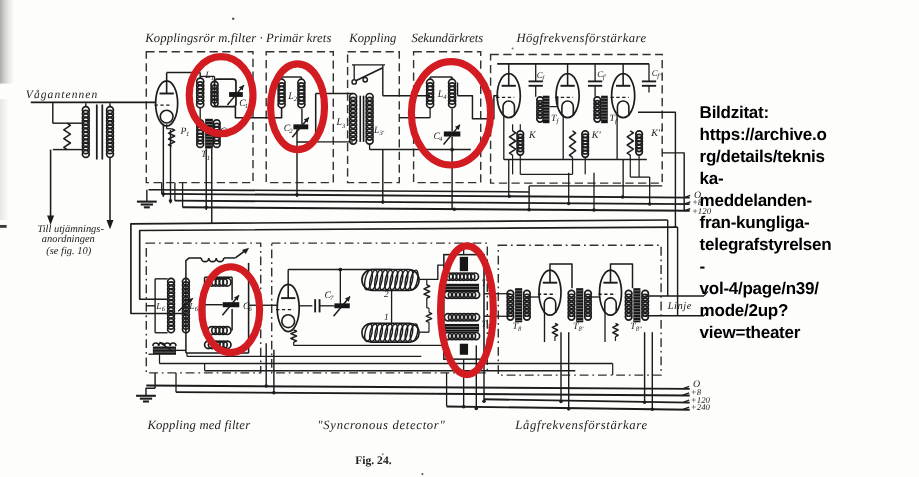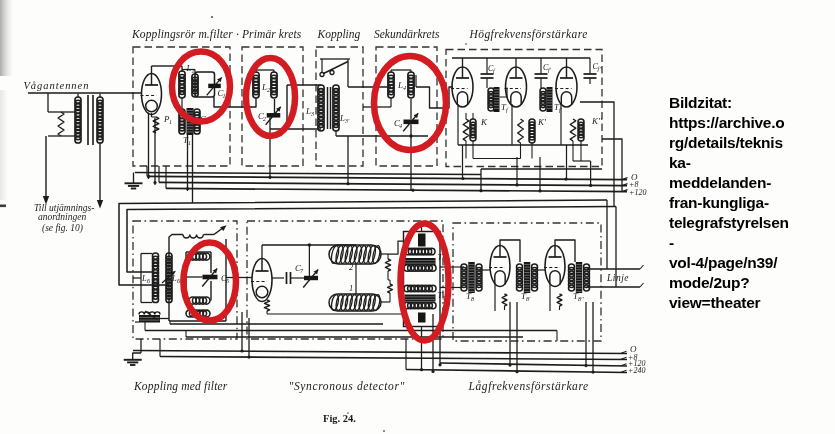--- a/index.html
+++ b/index.html
@@ -1,20 +1,20 @@
 <!DOCTYPE html>
 <html><head><meta charset="utf-8">
 <style>
 html,body{margin:0;padding:0;}
 body{width:835px;height:434px;position:relative;background:#fdfdfc;overflow:hidden;}
 #edge{position:absolute;left:0;top:0;width:13px;height:76px;
 background:linear-gradient(90deg,#ababa9 0px,#cfcfcd 4px,#e9e9e7 8px,rgba(250,250,248,0) 13px);}
 #edge2{position:absolute;left:0;top:90px;width:8px;height:110px;
 background:linear-gradient(90deg,#d5d5d3,rgba(250,250,248,0));opacity:.55;}
-#cite{position:absolute;left:669px;top:93px;width:156px;
+#cite{position:absolute;left:636px;top:93px;width:156px;
 font-family:"Liberation Sans",sans-serif;font-weight:bold;font-size:15.5px;
 line-height:20px;color:#000;letter-spacing:-0.25px;}
 </style></head>
 <body>
 <div id="edge"></div>
 <div id="edge2"></div>
 <svg width="835" height="434" viewBox="0 0 835 434" style="position:absolute;left:0;top:0">
 <defs>
       <filter id="soft" x="-5%" y="-5%" width="110%" height="110%">
         <feGaussianBlur stdDeviation="0.27"></feGaussianBlur>

